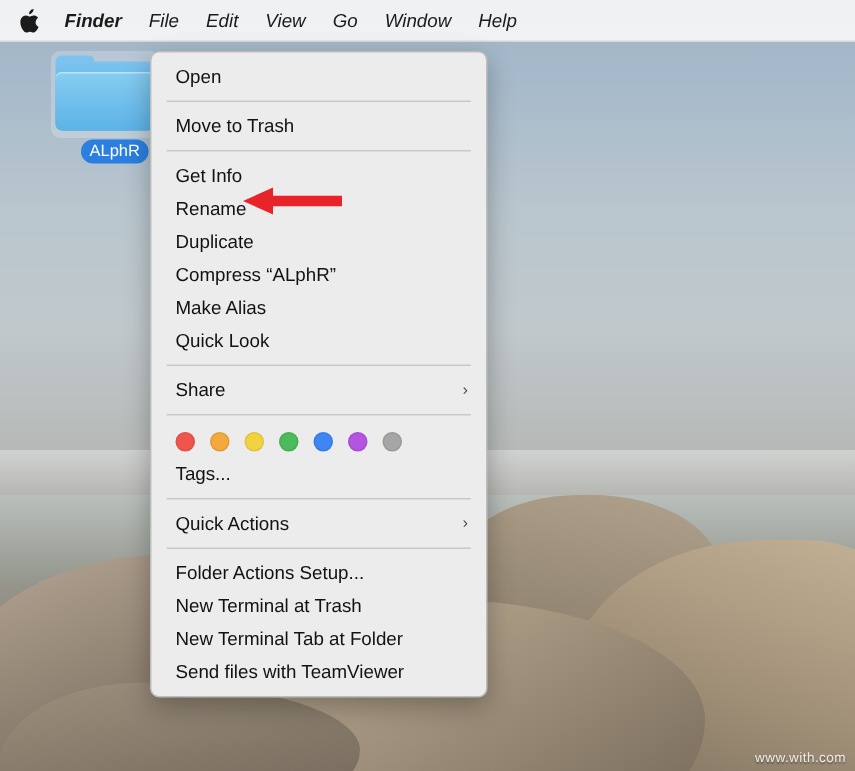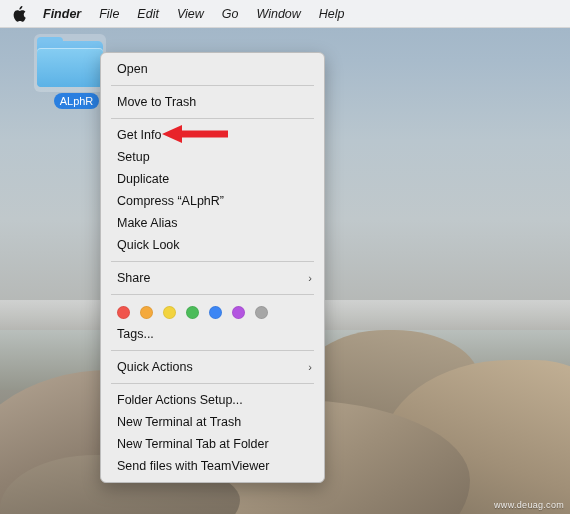--- a/index.html
+++ b/index.html
@@ -167,21 +167,21 @@
     background: #2a7fe0;
     border-radius: 9px;
     line-height: 14px;
     margin-left: 13px;
   }
 
   
   .ctxmenu {
     position: absolute;
     left: 100px;
-    top: 52px;
+    top: 34px;
     width: 225px;
     background: #ececec;
     border: 1px solid #bdbdbd;
     border-radius: 6px;
     box-shadow: 0 6px 18px rgba(0,0,0,.28);
     padding: 5px 0 5px 0;
     font-size: 12.5px;
     color: #121212;
     box-sizing: border-box;
   }
@@ -289,21 +289,21 @@
     <div class="ctx-item">
       <span>Move to Trash</span>
     </div>
 
     <div class="ctx-sep"></div>
 
     <div class="ctx-item">
       <span>Get Info</span>
     </div>
     <div class="ctx-item">
-      <span>Setup</span>
+      <span>Rename</span>
     </div>
     <div class="ctx-item">
       <span>Duplicate</span>
     </div>
     <div class="ctx-item">
       <span>Compress “ALphR”</span>
     </div>
     <div class="ctx-item">
       <span>Make Alias</span>
     </div>
@@ -356,14 +356,14 @@
       <span>Send files with TeamViewer</span>
     </div>
   </div>
 
   <div class="arrow">
     <svg width="66" height="20" viewBox="0 0 66 20" aria-hidden="true">
       <polygon fill="#e8232a" points="0,10 20,1 20,6.5 66,6.5 66,13.5 20,13.5 20,19"></polygon>
     </svg>
   </div>
 
-  <div class="watermark">www.deuag.com</div>
+  <div class="watermark">www.with.com</div>
 </div>
 
 </body></html>

